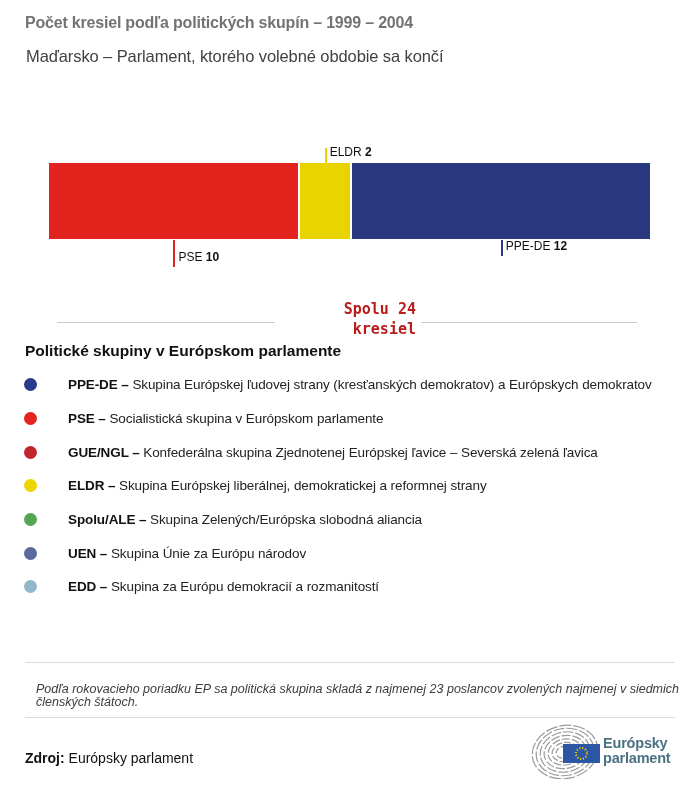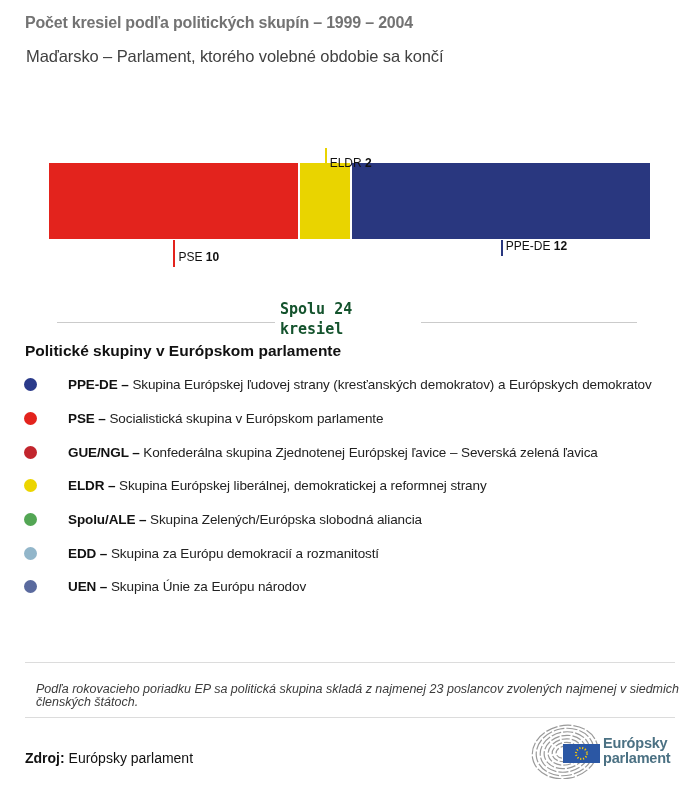--- a/index.html
+++ b/index.html
@@ -22,23 +22,23 @@
   .segment{height:100%;}
   .tick{position:absolute;width:2px;}
   .callout-label{
     position:absolute;font-size:12px;line-height:13px;color:#111;white-space:nowrap;
   }
   .callout-label strong{font-weight:700;}
   .total-line{position:absolute;top:322px;height:1px;background:#cbcbcb;}
   .total-line.left{left:57px;width:218px;}
   .total-line.right{left:421px;width:216px;}
   .total-text{
-    position:absolute;left:280px;top:299px;width:136px;text-align:left;
+    position:absolute;left:280px;top:299px;width:136px;text-align:right;
     font-family:"DejaVu Sans Mono",monospace;font-weight:700;font-size:15px;
-    line-height:20px;color:#14532d;
+    line-height:20px;color:#b91c1c;
   }
   .legend-heading{
     position:absolute;left:25px;top:342px;margin:0;
     font-size:15.5px;font-weight:700;color:#111;
   }
   .legend{position:absolute;left:0;top:368px;width:700px;}
   .legend-row{display:flex;align-items:center;height:33.7px;}
   .legend-dot{
     width:13px;height:13px;border-radius:50%;margin-left:24px;flex:0 0 13px;
   }
@@ -74,21 +74,21 @@
 
   <div class="bar">
       <div class="segment" style="width: 248.75px; background: rgb(227, 35, 29);"></div>
       <div class="segment" style="width: 49.75px; background: rgb(233, 212, 0);"></div>
       <div class="segment" style="width: 298.5px; background: rgb(41, 55, 127);"></div>
     </div>
   <div id="callouts">
       <div class="tick" style="left: 173.375px; height: 27px; background: rgb(227, 35, 29); top: 240px;"></div>
       <div class="callout-label" style="left: 178.375px; top: 251px;"><span>PSE </span><strong>10</strong></div>
       <div class="tick" style="left: 324.625px; height: 15px; background: rgb(233, 212, 0); top: 148px;"></div>
-      <div class="callout-label" style="left: 329.625px; top: 157px; text-align: center;"><span>ELDR </span><strong>2</strong></div>
+      <div class="callout-label" style="left: 329.625px; top: 146px; text-align: center;"><span>ELDR </span><strong>2</strong></div>
       <div class="tick" style="left: 500.75px; height: 16px; background: rgb(41, 55, 127); top: 240px;"></div>
       <div class="callout-label" style="left: 505.75px; top: 240px;"><span>PPE-DE </span><strong>12</strong></div>
     </div>
 
   <div class="total-line left"></div>
   <div class="total-text">
     <div>Spolu 24</div>
     <div>kresiel</div>
   </div>
   <div class="total-line right"></div>
@@ -109,26 +109,26 @@
       </div>
       <div class="legend-row">
         <span class="legend-dot" style="background: rgb(236, 213, 0);"></span>
         <span class="legend-text"><strong>ELDR – </strong><span>Skupina Európskej liberálnej, demokratickej a reformnej strany</span></span>
       </div>
       <div class="legend-row">
         <span class="legend-dot" style="background: rgb(83, 166, 84);"></span>
         <span class="legend-text"><strong>Spolu/ALE – </strong><span>Skupina Zelených/Európska slobodná aliancia</span></span>
       </div>
       <div class="legend-row">
+        <span class="legend-dot" style="background: rgb(90, 106, 158);"></span>
+        <span class="legend-text"><strong>UEN – </strong><span>Skupina Únie za Európu národov</span></span>
+      </div>
+      <div class="legend-row">
         <span class="legend-dot" style="background: rgb(146, 182, 202);"></span>
         <span class="legend-text"><strong>EDD – </strong><span>Skupina za Európu demokracií a rozmanitostí</span></span>
-      </div>
-      <div class="legend-row">
-        <span class="legend-dot" style="background: rgb(90, 106, 158);"></span>
-        <span class="legend-text"><strong>UEN – </strong><span>Skupina Únie za Európu národov</span></span>
       </div>
     </div>
 
   <div class="rule r1"></div>
   <p class="footnote">Podľa rokovacieho poriadku EP sa politická skupina skladá z najmenej 23 poslancov zvolených najmenej v siedmich členských štátoch.</p>
   <div class="rule r2"></div>
 
   <div class="source"><strong>Zdroj:</strong> <span>Európsky parlament</span></div>
 
   <div class="logo">

